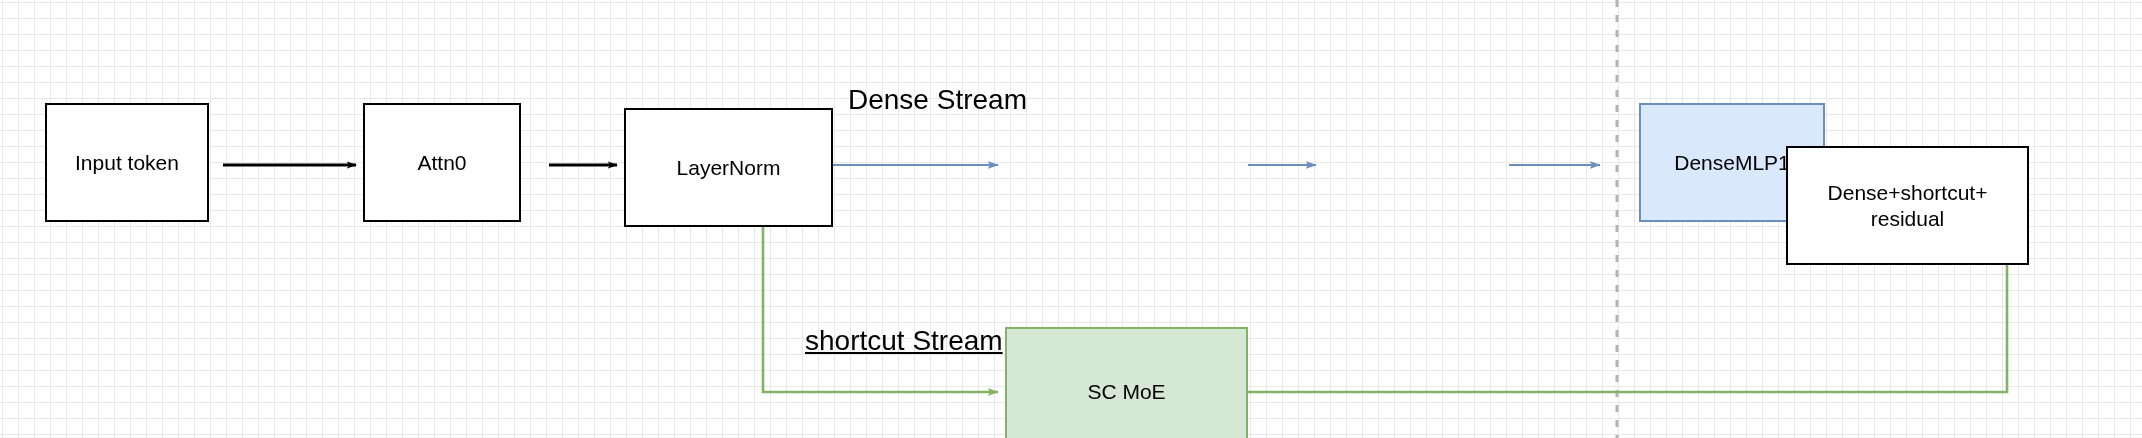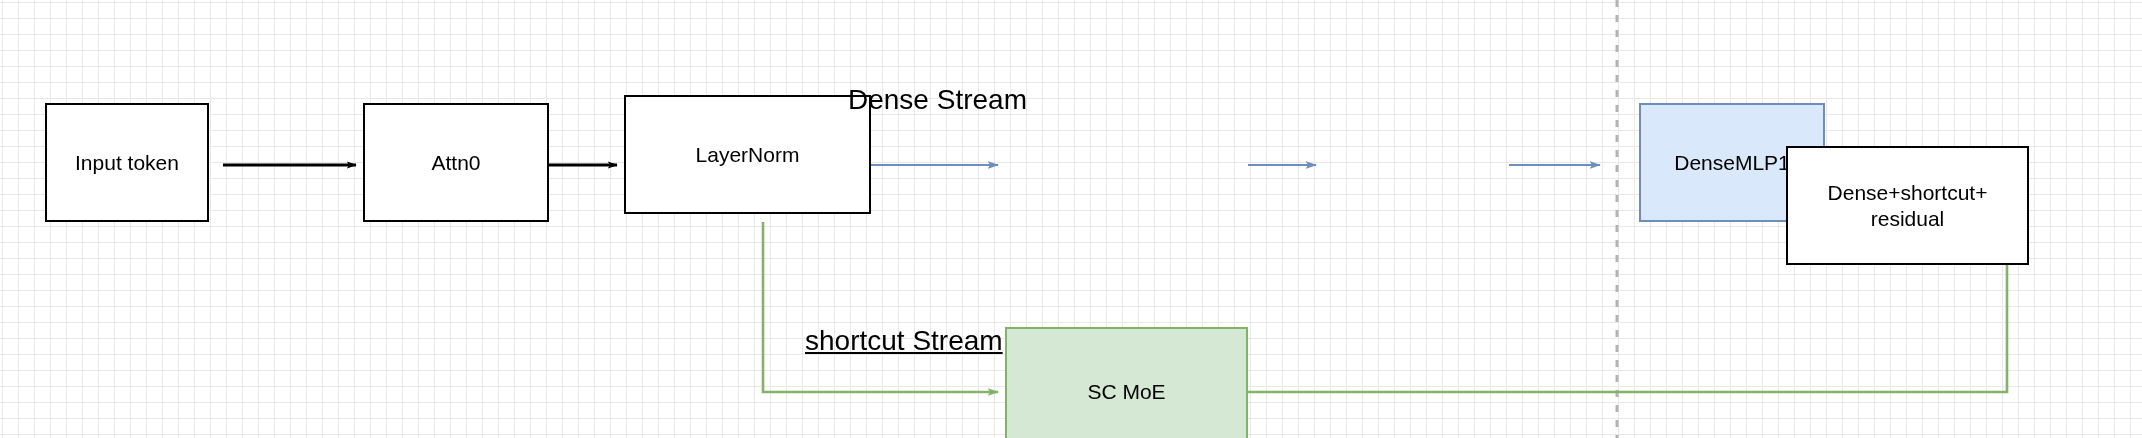--- a/index.html
+++ b/index.html
@@ -101,23 +101,23 @@
     <line x1="1509" y1="165" x2="1600" y2="165" stroke="#6c8ebf" stroke-width="2.2" marker-end="url(#arrow-blue)"></line>
     <line x1="1793" y1="165" x2="1880" y2="165" stroke="#6c8ebf" stroke-width="2.2" marker-end="url(#arrow-blue)"></line>
 
     <path d="M 763 222 L 763 392 L 998 392" fill="none" stroke="#82b366" stroke-width="2.6" marker-end="url(#arrow-green)"></path>
 
     <path d="M 1248 392 L 2007 392 L 2007 230" fill="none" stroke="#82b366" stroke-width="2.6" marker-end="url(#arrow-green)"></path>
   </svg>
 
   <div class="node node-plain" style="left:45px; top:103px; width:164px; height:119px;">Input token</div>
 
-  <div class="node node-plain" style="left:363px; top:103px; width:186px; height:119px;">Attn0</div>
+  <div class="node node-plain" style="left:363px; top:103px; width:158px; height:119px;">Attn0</div>
 
-  <div class="node node-plain" style="left:624px; top:95px; width:247px; height:119px;">LayerNorm</div>
+  <div class="node node-plain" style="left:624px; top:108px; width:209px; height:119px;">LayerNorm</div>
 
 
 
   <div class="node node-blue" style="left:1607px; top:103px; width:186px; height:119px;margin-left:32px;">DenseMLP1</div>
 
   <div class="node node-plain" style="left:1786px; top:103px; width:243px; height:119px;margin-top:43px;">Dense+shortcut+
 residual</div>
 
   <div class="node node-green" style="left:1005px; top:327px; width:243px; height:130px;">SC  MoE</div>
 

